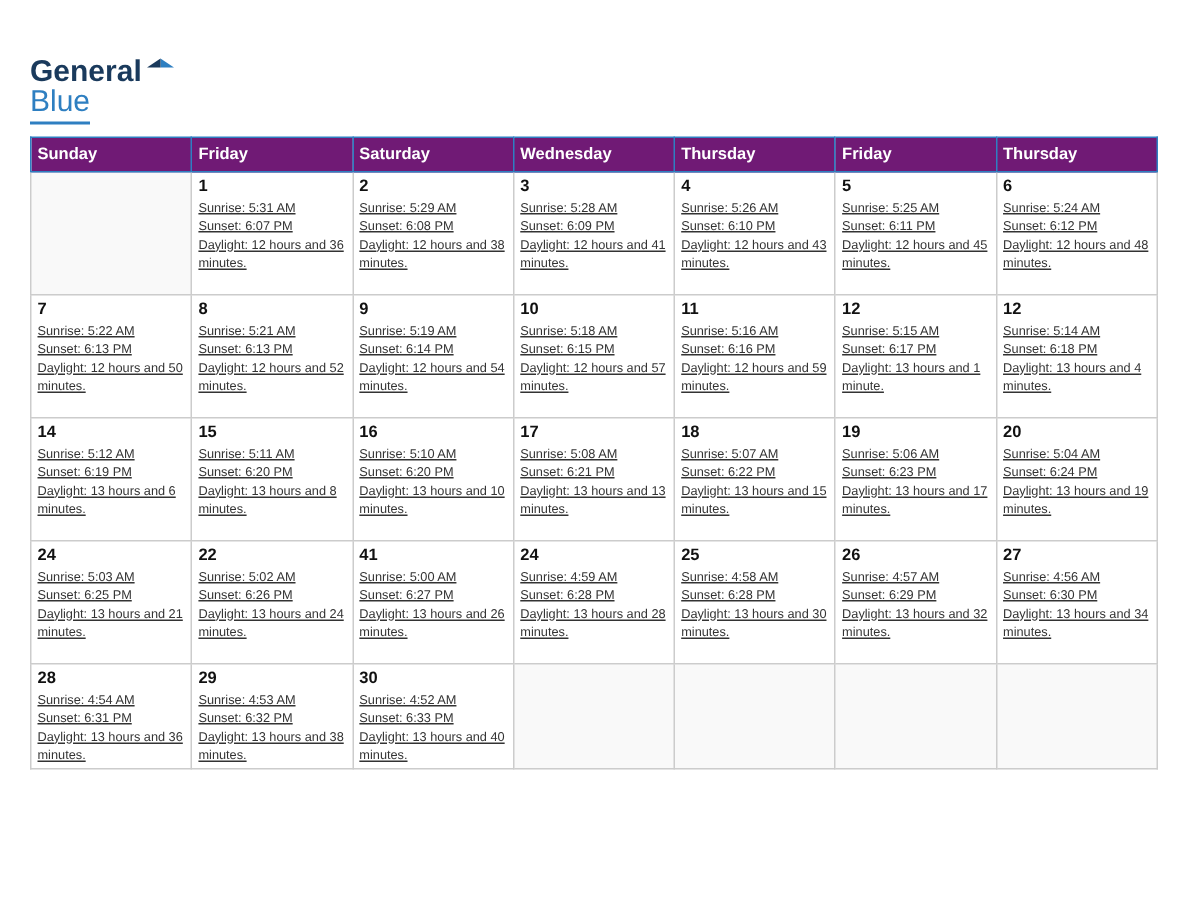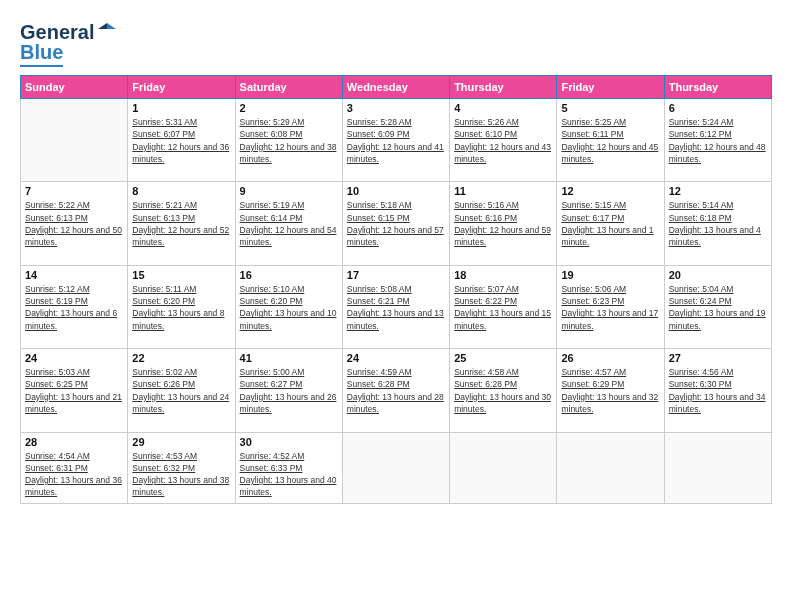--- a/index.html
+++ b/index.html
@@ -6,21 +6,21 @@
     body {
       font-family: Arial, sans-serif;
       background: #fff;
       width: 792px;
       height: 612px;
       overflow: hidden;
     }
     .page {
       width: 792px;
       height: 516px;
-      padding: 20px 20px 12px 20px;
+      padding: 36px 20px 12px 20px;
       display: flex;
       flex-direction: column;
     }
     .header {
       display: flex;
       justify-content: space-between;
       align-items: flex-start;
       margin-bottom: 8px;
     }
     .logo {
@@ -42,21 +42,21 @@
       color: #333;
       margin-top: 2px;
     }
     .calendar {
       flex: 1;
       border-collapse: collapse;
       width: 100%;
       table-layout: fixed;
     }
     .calendar th {
-      background-color: #ec4899;
+      background-color: #701a75;
       color: #fff;
       font-size: 11px;
       font-weight: bold;
       padding: 5px 4px;
       text-align: left;
       border: 1px solid #2e7fc1;
     }
     .calendar td {
       border: 1px solid #ccc;
       vertical-align: top;
@@ -94,21 +94,21 @@
   <div class="header">
     <div class="logo">
   <div style="display:flex;align-items:center;">
     <span style="color:#1a3a5c;font-size:20px;font-weight:bold;">General</span>
     <svg width="24" height="24" viewBox="0 0 24 24" style="margin:0 1px;">
       <path d="M12 3 L21 9 L12 9 Z" fill="#2e7fc1"></path>
       <path d="M12 3 L12 9 L3 9 Z" fill="#1a3a5c"></path>
     </svg>
   </div>
   <div style="display:flex;align-items:center;margin-top:-3px;">
-    <span style="color:#2e7fc1;font-size:20px;font-weight:bold;border-bottom:2px solid #2e7fc1;padding-bottom:1px;">Blue</span>
+    <span style="color:#2e7fc1;font-size:20px;font-weight:normal;border-bottom:2px solid #2e7fc1;padding-bottom:1px;">Blue</span>
   </div>
 </div>
     <div class="title-block">
       <div class="month-title"></div>
       <div class="location-title"></div>
     </div>
   </div>
 
   <table class="calendar">
     <thead>

